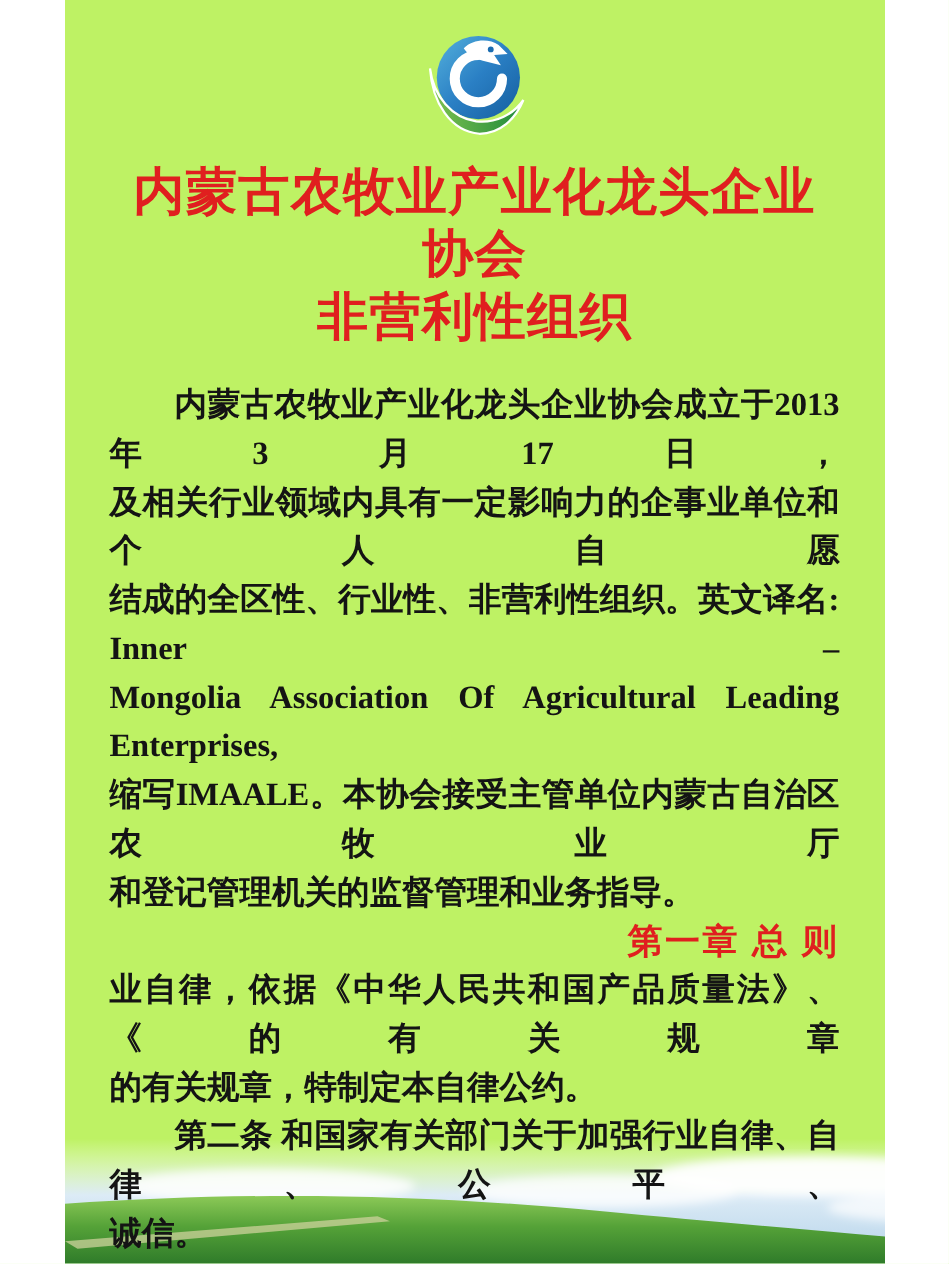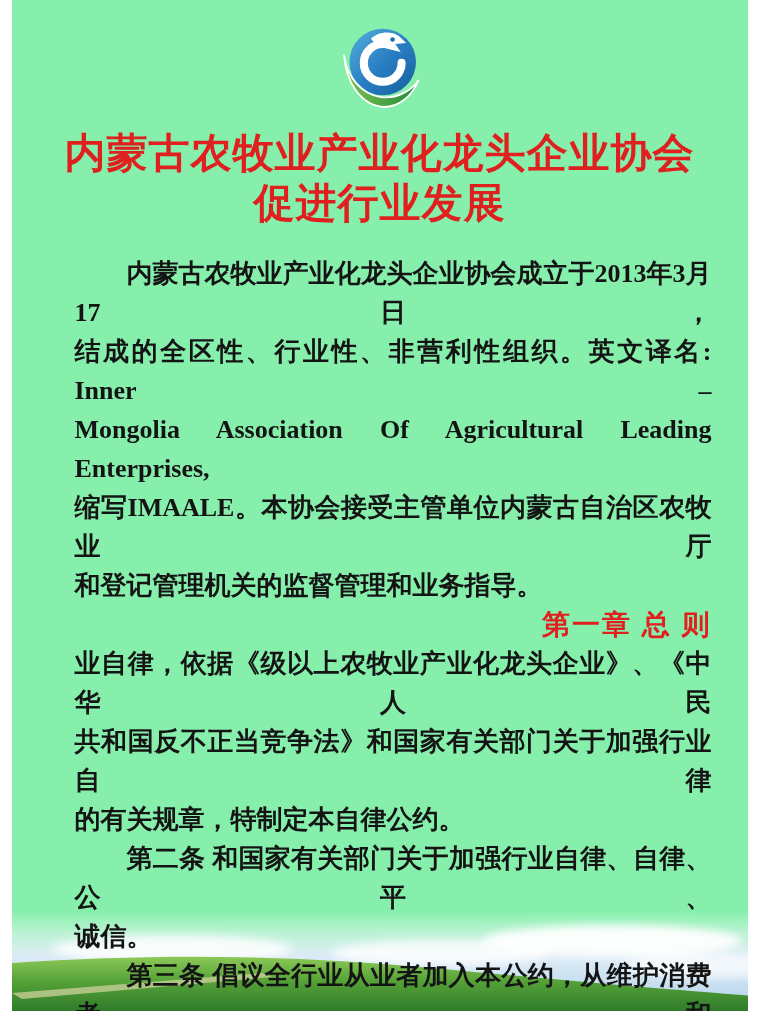--- a/index.html
+++ b/index.html
@@ -1,20 +1,20 @@
 <!DOCTYPE html>
 <html><head>
 <meta charset="utf-8">
 <style>
   html,body{margin:0;padding:0;background:#ffffff;}
   .page{
     position:relative;
-    width:736px;height:1011px;
+    width:656px;height:1011px;
     margin:0 auto;
-    background:#86efac;
+    background:#bef264;
     overflow:hidden;
     font-family:"Liberation Serif","DejaVu Serif",serif;
   }
   .landscape{
     position:absolute;left:0;bottom:0;width:759px;height:100px;z-index:0;
   }
   .content{
     position:relative;z-index:1;
     padding:26px 36px 0 36px;
   }
@@ -34,21 +34,20 @@
   .body{
     margin-top:26px;
     font-size:26px;
     font-weight:bold;
     color:#141414;
     line-height:39px;
   }
   .line{
     text-align:justify;
     text-align-last:justify;
-    margin-left:27px;
   }
   .line.end{
     text-align-last:left;
   }
   .line.first{
     text-indent:2em;
   }
   .chapter{
     text-align:right;
     color:#e01f1f;
@@ -108,39 +107,39 @@
       </defs>
       <circle cx="53" cy="40" r="37" fill="url(#lb)"></circle>
       <path d="M53,20 A21,21 0 1 0 74,41" fill="none" stroke="#ffffff" stroke-width="9" stroke-linecap="round"></path>
       <path d="M40,14 C48,6 62,5 71,11 L79,19 L67,20 L73,29 L57,25 C49,23 43,19 40,14 Z" fill="#ffffff"></path>
       <circle cx="64" cy="15" r="2.6" fill="#1b6cb0"></circle>
       <path d="M10,32 C12,62 28,88 54,90 C72,90 86,77 93,60 C84,73 68,81 51,79 C30,76 13,57 10,32 Z" fill="url(#lg)" stroke="#ffffff" stroke-width="2"></path>
     </svg>
 
     <div class="title">
       <div>内蒙古农牧业产业化龙头企业协会</div>
-      <div>促进行业发展</div>
+      <div>非营利性组织</div>
     </div>
 
     <div class="body">
 
       <div class="para">
         <div class="line first">内蒙古农牧业产业化龙头企业协会成立于2013年3月17日，</div>
+        <div class="line">及相关行业领域内具有一定影响力的企事业单位和个人自愿</div>
         <div class="line">结成的全区性、行业性、非营利性组织。英文译名: Inner –</div>
         <div class="line">Mongolia Association Of Agricultural Leading Enterprises,</div>
         <div class="line">缩写IMAALE。本协会接受主管单位内蒙古自治区农牧业厅</div>
         <div class="line end">和登记管理机关的监督管理和业务指导。</div>
       </div>
 
 
       <div class="chapter">第一章 总 则</div>
 
       <div class="para">
-        <div class="line">业自律，依据《级以上农牧业产业化龙头企业》、《中华人民</div>
-        <div class="line">共和国反不正当竞争法》和国家有关部门关于加强行业自律</div>
+        <div class="line">业自律，依据《中华人民共和国产品质量法》、《的有关规章</div>
         <div class="line end">的有关规章，特制定本自律公约。</div>
       </div>
 
       <div class="para">
         <div class="line first">第二条 和国家有关部门关于加强行业自律、自律、公平、</div>
         <div class="line end">诚信。</div>
       </div>
 
       <div class="para">
         <div class="line first">第三条 倡议全行业从业者加入本公约，从维护消费者和</div>

